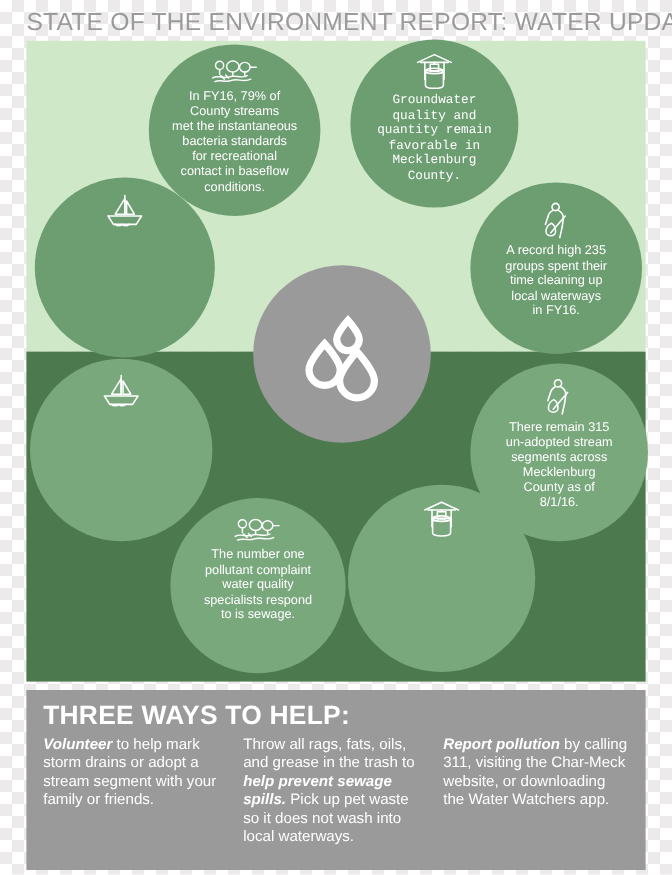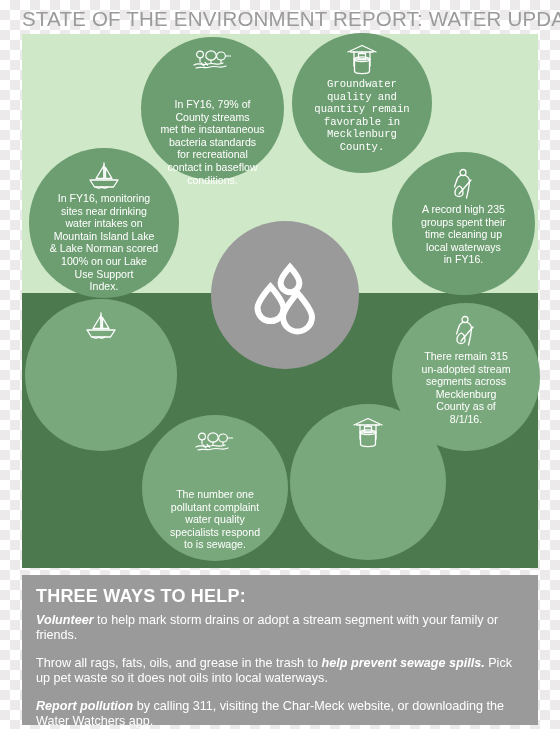--- a/index.html
+++ b/index.html
@@ -59,49 +59,49 @@
     white-space:pre-line;
   }
   .bubble .ic{
     display:block;
     margin-bottom:1px;
   }
   .b-light{ background:#6d9e71; }
   .b-dark{  background:#7aa87d; }
 
   
-  #c-streams   {left:141px;top:37px; width:143px;height:143px; padding-top:12px;gap:24px;}
+  #c-streams   {left:124px;top:37px; width:143px;height:143px; padding-top:12px;}
   #c-ground    {left:292px;top:33px; width:140px;height:140px; padding-top:10px;font-family:Liberation Mono, monospace;}
   #c-intake    {left:29px; top:148px;width:150px;height:150px; padding-top:13px;}
   #c-cleanup   {left:392px;top:152px;width:143px;height:143px; padding-top:16px;}
   #c-storm     {left:25px; top:299px;width:152px;height:152px; padding-top:12px;}
   #c-adopt     {left:392px;top:303px;width:148px;height:148px; padding-top:12px;}
-  #c-sewage    {left:142px;top:415px;width:146px;height:146px; padding-top:16px;gap:32px;}
+  #c-sewage    {left:142px;top:415px;width:146px;height:146px; padding-top:16px;}
   #c-identify  {left:290px;top:404px;width:156px;height:156px; padding-top:12px;}
 
   
   #c-center{
     position:absolute;left:211px;top:221px;width:148px;height:148px;
     border-radius:50%;background:#9a9a9a;
     display:flex;align-items:center;justify-content:center;
   }
 
   
   .help-panel{
     position:absolute;left:22px;top:575px;width:516px;height:150px;
     background:#9a9a9a;color:#ffffff;
     box-sizing:border-box;
     padding:8px 14px 0 14px;
   }
   .help-title{
-    font-size:18px;line-height:26px;font-weight:700;letter-spacing:.2px;
+    font-size:22px;line-height:26px;font-weight:700;letter-spacing:.2px;
     margin-bottom:4px;
   }
   .help-cols{
-    display:flex;gap:12px;flex-direction:column;
+    display:flex;gap:12px;
   }
   .help-col{
     flex:1 1 0;
     font-size:12.6px;line-height:15.4px;
   }
   .help-col b{font-weight:700;font-style:italic;}
 
   svg{display:block;}
 </style>
 </head>
@@ -183,28 +183,20 @@
       <svg width="38" height="30" viewBox="0 0 38 30" aria-hidden="true">
         <g fill="none" stroke="#ffffff" stroke-width="1.3" stroke-linecap="round" stroke-linejoin="round">
           <path d="M19 2v16"></path>
           <path d="M19 4.5L11 17.5h8z"></path>
           <path d="M20.5 6.5L27 17.5h-6.5z"></path>
           <path d="M5 19h28l-4.5 7h-19z"></path>
           <path d="M11 26c1.6 1.6 4.2 1.6 5.8 0 1.6 1.6 4.2 1.6 5.8 0"></path>
         </g>
       </svg>
     </span>
-    <div class="txt">In FY16, monitoring
-sites near drinking
-water intakes on
-Mountain Island Lake
-&amp; Lake Norman scored
-100% on our Lake
-Use Support
-Index.</div>
   </div>
 
   <div class="bubble b-light" id="c-cleanup">
     <span class="ic">
       <svg width="34" height="34" viewBox="0 0 34 34" aria-hidden="true">
         <g fill="none" stroke="#ffffff" stroke-width="1.3" stroke-linecap="round" stroke-linejoin="round">
           <circle cx="16" cy="4.5" r="3"></circle>
           <path d="M13.5 7.5c-2 1-3.5 3-4 5.5"></path>
           <path d="M18.5 7.5c2.5 1.2 4 3.5 4 6.5"></path>
           <path d="M9.5 13l-2 6"></path>
@@ -303,21 +295,21 @@
 
   <div class="help-panel">
     <div class="help-title">THREE WAYS TO HELP:</div>
     <div class="help-cols">
 
       <div class="help-col">
         <b>Volunteer</b><span> to help mark storm drains or adopt a stream segment with your family or friends.</span>
       </div>
 
       <div class="help-col">
-        <span>Throw all rags, fats, oils, and grease in the trash to </span><b>help prevent sewage spills.</b><span> Pick up pet waste so it does not oils into local waterways.</span>
+        <span>Throw all rags, fats, oils, and grease in the trash to </span><b>help prevent sewage spills.</b><span> Pick up pet waste so it does not wash into local waterways.</span>
       </div>
 
       <div class="help-col">
         <b>Report pollution</b><span> by calling 311, visiting the Char-Meck website, or downloading the Water Watchers app.</span>
       </div>
 
     </div>
   </div>
 
 </div>

